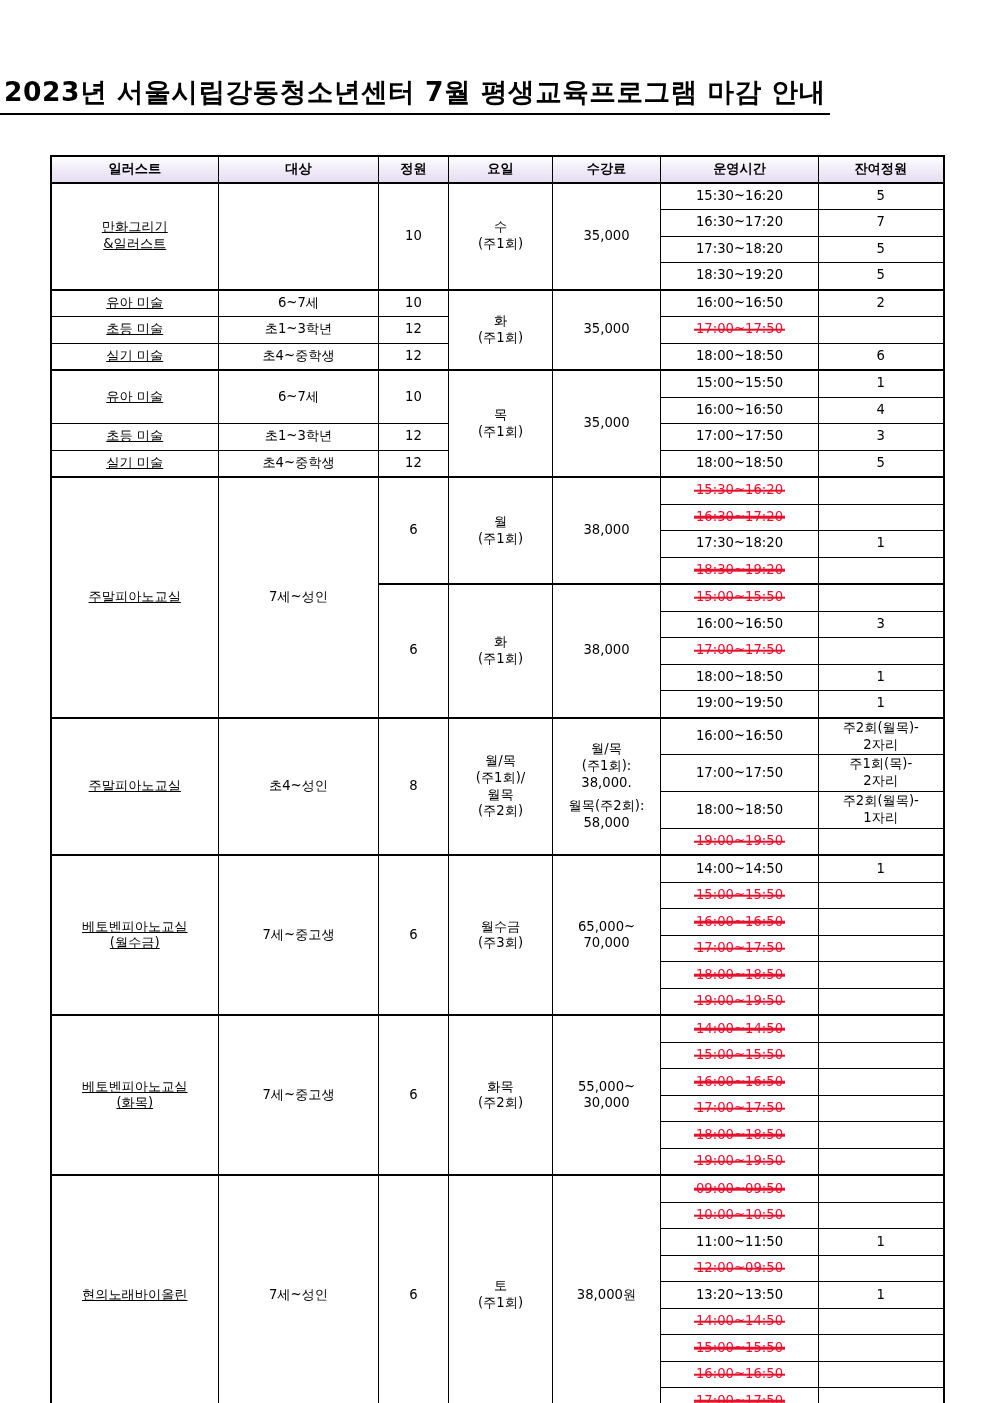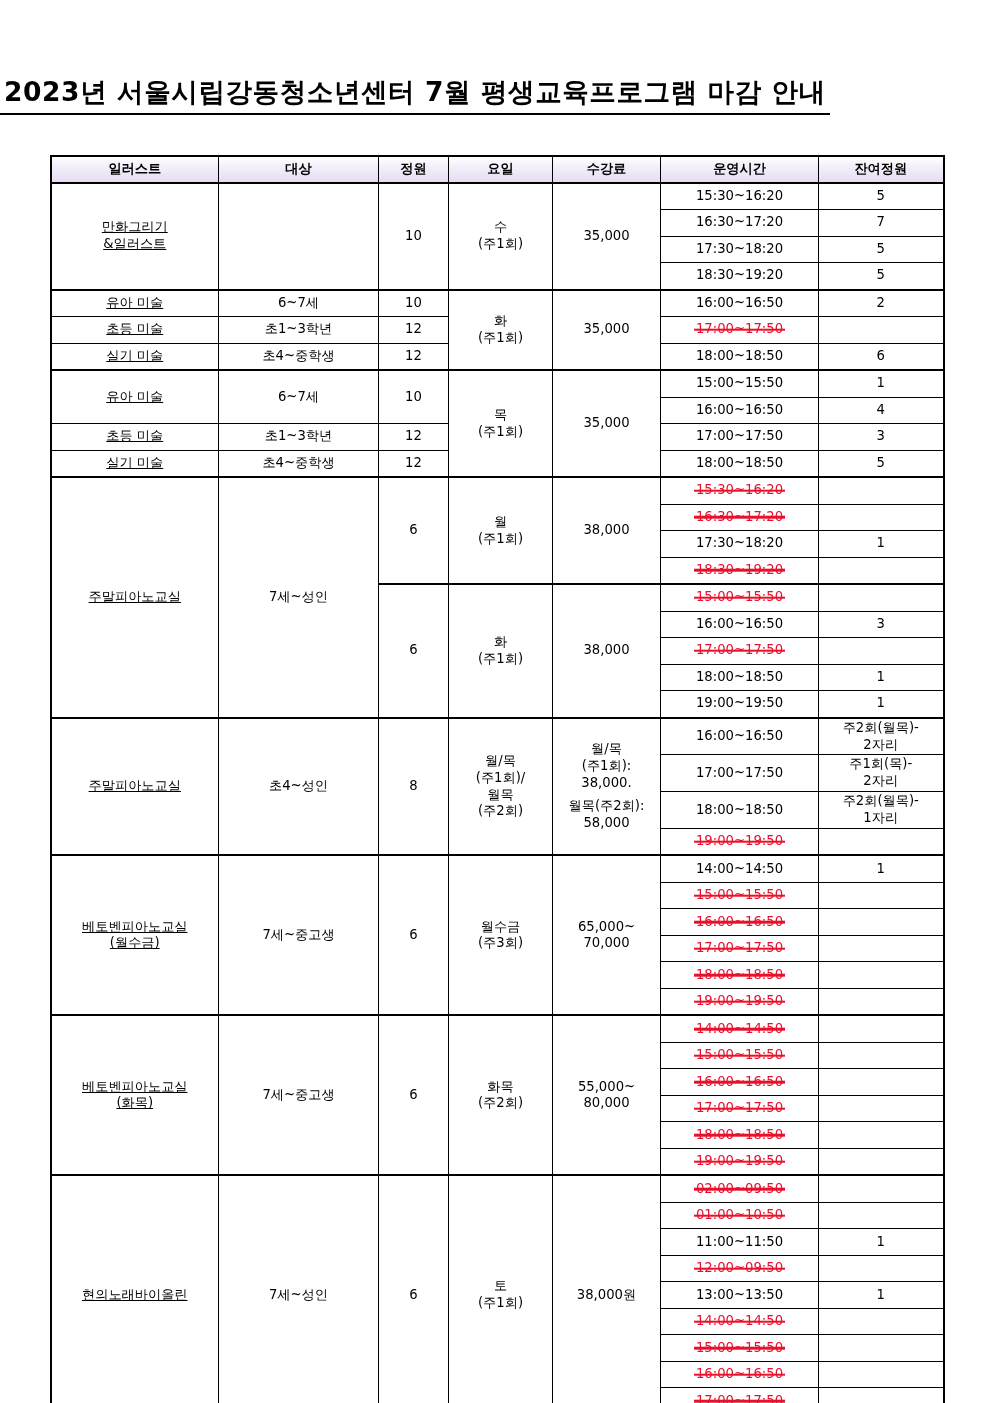--- a/index.html
+++ b/index.html
@@ -371,21 +371,21 @@
               <span class="sub">(화목)</span>
             </td>
             <td rowspan="6">7세~중고생</td>
             <td rowspan="6">6</td>
             <td rowspan="6" class="day">
               <span class="sub">화목</span>
               <span class="sub">(주2회)</span>
             </td>
             <td rowspan="6" class="fee">
               <span class="sub">55,000~</span>
-              <span class="sub">80,000</span>
+              <span class="sub">30,000</span>
             </td>
             <td class="time"><span class="closed">14:00~14:50</span></td>
             <td></td>
           </tr>
           <tr>
             <td class="time"><span class="closed">15:00~15:50</span></td>
             <td></td>
           </tr>
           <tr>
             <td class="time"><span class="closed">16:00~16:50</span></td>
@@ -409,37 +409,37 @@
             </td>
             <td rowspan="9">7세~성인</td>
             <td rowspan="9">6</td>
             <td rowspan="9" class="day">
               <span class="sub">토</span>
               <span class="sub">(주1회)</span>
             </td>
             <td rowspan="9" class="fee">
               <span class="sub">38,000원</span>
             </td>
-            <td class="time"><span class="closed">02:00~09:50</span></td>
-            <td></td>
-          </tr>
-          <tr>
-            <td class="time"><span class="closed">01:00~10:50</span></td>
+            <td class="time"><span class="closed">09:00~09:50</span></td>
+            <td></td>
+          </tr>
+          <tr>
+            <td class="time"><span class="closed">10:00~10:50</span></td>
             <td></td>
           </tr>
           <tr>
             <td class="time">11:00~11:50</td>
             <td>1</td>
           </tr>
           <tr>
             <td class="time"><span class="closed">12:00~09:50</span></td>
             <td></td>
           </tr>
           <tr>
-            <td class="time">13:00~13:50</td>
+            <td class="time">13:20~13:50</td>
             <td>1</td>
           </tr>
           <tr>
             <td class="time"><span class="closed">14:00~14:50</span></td>
             <td></td>
           </tr>
           <tr>
             <td class="time"><span class="closed">15:00~15:50</span></td>
             <td></td>
           </tr>

